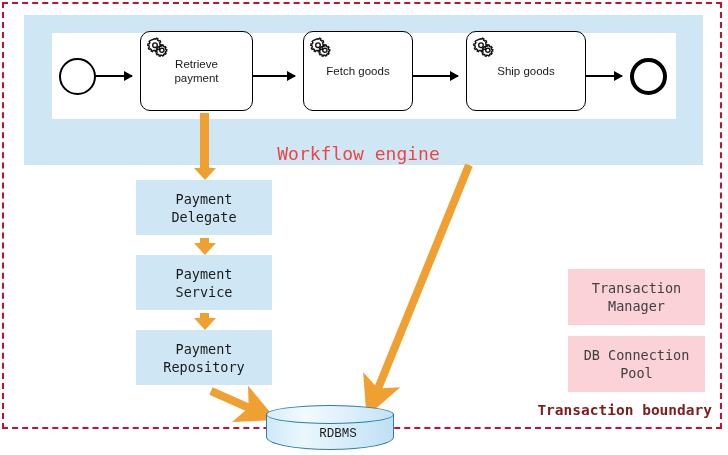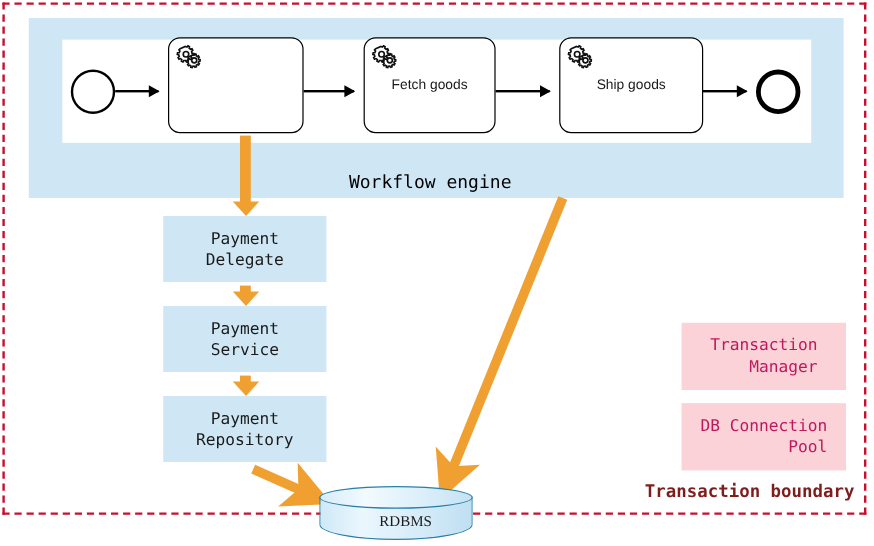--- a/index.html
+++ b/index.html
@@ -31,21 +31,21 @@
     background:#cfe7f5;
   }
   .wf-inner{
     position:absolute;left:52px;top:33px;width:624px;height:86px;
     background:#ffffff;
   }
   .wf-label{
     position:absolute;left:24px;top:143px;width:669px;
     text-align:center;
     font-family:"DejaVu Sans Mono","Liberation Mono",monospace;
-    font-size:15px;color:#000000;
+    font-size:18px;color:#ef4444;
     white-space:nowrap;
   }
 
   
   .bpmn-event{
     position:absolute;border-radius:50%;background:#ffffff;
     box-sizing:border-box;
   }
   .bpmn-start{
     left:59px;top:58px;width:37px;height:37px;border:2px solid #000000;
@@ -106,23 +106,23 @@
   .layer-2{top:255px;}
   .layer-3{top:330px;}
 
   
   .infra-box{
     position:absolute;left:568px;width:137px;height:56px;
     background:#fad2d8;
     display:flex;align-items:center;justify-content:center;
   }
   .infra-box .infra-label{
-    text-align:right;
-    font-family:"DejaVu Sans Mono","Liberation Mono",monospace;
-    font-size:13.5px;color:#be185d;line-height:18px;
+    text-align:center;
+    font-family:"DejaVu Sans Mono","Liberation Mono",monospace;
+    font-size:13.5px;color:#404040;line-height:18px;
     white-space:pre-line;
   }
   .infra-1{top:269px;}
   .infra-2{top:336px;}
 
   
   .orange-arrow{position:absolute;width:9px;background:#f0a030;}
   .orange-arrow .tip{
     position:absolute;left:-6.5px;bottom:-11px;
     width:0;height:0;
@@ -149,21 +149,21 @@
   }
   .cyl-top{
     position:absolute;left:0;top:0;width:128px;height:19px;
     box-sizing:border-box;
     background:linear-gradient(to right,#d7ecf9 0%,#f2fafe 30%,#d9edf9 72%,#c4e2f3 100%);
     border:1.6px solid #2a7fa8;
     border-radius:50%;
   }
   .cyl-label{
     position:absolute;left:0;top:22px;width:144px;text-align:center;
-    font-family:Liberation Serif, serif;
+    font-family:Liberation Mono, monospace;
     font-size:12.5px;color:#1a1a1a;
     white-space:nowrap;
   }
 
   
   #diag{position:absolute;left:0;top:0;width:728px;height:455px;pointer-events:none;}
 </style>
 </head>
 <body>
 
@@ -196,20 +196,22 @@
         <g fill="none" stroke="#111111" stroke-width="1.5">
           <path d="M9.2 3.0 l1.5 0.5 0.9 -1.1 1.4 0.7 -0.3 1.4 1.2 1.0 1.4 -0.4 0.7 1.4 -1.1 0.95 0.25 1.5 1.45 0.45 -0.15 1.55 -1.5 0.2 -0.6 1.4 0.95 1.2 -1.05 1.15 -1.35 -0.7 -1.3 0.85 0.1 1.5 -1.5 0.45 -0.85 -1.25 -1.5 -0.05 -0.75 1.3 -1.45 -0.6 0.3 -1.45 -1.15 -0.95 -1.4 0.55 -0.8 -1.35 1.05 -1.05 -0.35 -1.45 -1.4 -0.5 0.25 -1.5 1.5 -0.1 0.65 -1.35 -0.9 -1.2 1.1 -1.1z"></path>
           <circle cx="9.8" cy="10.0" r="2.5"></circle>
         </g>
         <g fill="none" stroke="#111111" stroke-width="1.5">
           <path d="M16.0 10.6 l1.25 0.15 0.55 -1.05 1.25 0.45 -0.1 1.2 1.05 0.7 1.1 -0.55 0.75 1.1 -0.8 0.9 0.4 1.2 1.2 0.2 -0.05 1.35 -1.2 0.35 -0.35 1.2 0.9 0.85 -0.7 1.15 -1.15 -0.45 -1.0 0.75 0.2 1.2 -1.3 0.55 -0.8 -0.95 -1.25 0.1 -0.45 1.15 -1.3 -0.3 0.05 -1.25 -1.05 -0.7 -1.1 0.6 -0.8 -1.1 0.8 -0.95 -0.35 -1.2 -1.2 -0.25 0.15 -1.3 1.25 -0.2 0.45 -1.15 -0.85 -0.9 0.95 -1.0z"></path>
           <circle cx="17.3" cy="15.6" r="2.3"></circle>
         </g>
       </svg>
     </span>
+    <span class="task-label">Retrieve
+payment</span>
   </div>
 
   <div class="bpmn-task task-2">
     <span class="gear-marker">
       <svg viewBox="0 0 24 24" width="22" height="22">
         <g fill="none" stroke="#111111" stroke-width="1.5">
           <path d="M9.2 3.0 l1.5 0.5 0.9 -1.1 1.4 0.7 -0.3 1.4 1.2 1.0 1.4 -0.4 0.7 1.4 -1.1 0.95 0.25 1.5 1.45 0.45 -0.15 1.55 -1.5 0.2 -0.6 1.4 0.95 1.2 -1.05 1.15 -1.35 -0.7 -1.3 0.85 0.1 1.5 -1.5 0.45 -0.85 -1.25 -1.5 -0.05 -0.75 1.3 -1.45 -0.6 0.3 -1.45 -1.15 -0.95 -1.4 0.55 -0.8 -1.35 1.05 -1.05 -0.35 -1.45 -1.4 -0.5 0.25 -1.5 1.5 -0.1 0.65 -1.35 -0.9 -1.2 1.1 -1.1z"></path>
           <circle cx="9.8" cy="10.0" r="2.5"></circle>
         </g>
         <g fill="none" stroke="#111111" stroke-width="1.5">

